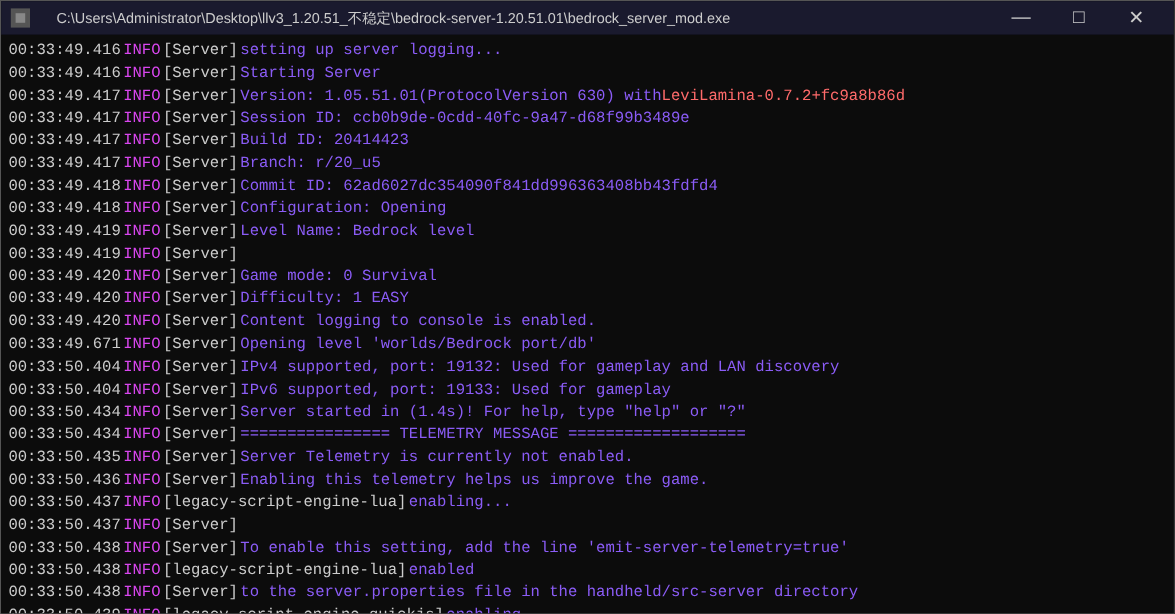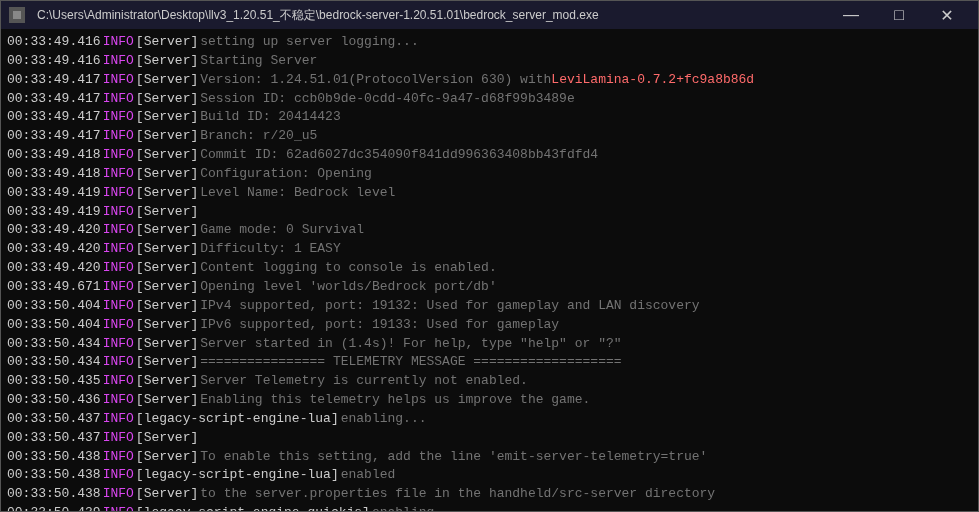--- a/index.html
+++ b/index.html
@@ -30,21 +30,21 @@
       display: flex;
       align-items: center;
       justify-content: space-between;
       padding: 0 8px;
       flex-shrink: 0;
     }
 
     .title-bar-left {
       display: flex;
       align-items: center;
-      gap: 12px;
+      gap: 22px;
     }
 
     .title-bar-icon {
       width: 16px;
       height: 16px;
       background: #555;
       display: flex;
       align-items: center;
       justify-content: center;
     }
@@ -99,21 +99,21 @@
       color: #d946ef;
       margin-right: 2px;
     }
 
     .source {
       color: #cccccc;
       margin-right: 2px;
     }
 
     .msg {
-      color: #737373;
+      color: #8b5cf6;
     }
 
     .msg-version-link {
       color: #ff6b6b;
     }
   </style>
 </head>
 <body>
 
 <div class="window">
@@ -143,21 +143,21 @@
       <div class="log-line">
         <span class="timestamp">00:33:49.416 </span>
         <span class="level-info">INFO </span>
         <span class="source">[Server] </span>
         <span class="msg">Starting Server</span>
       </div>
       <div class="log-line">
         <span class="timestamp">00:33:49.417 </span>
         <span class="level-info">INFO </span>
         <span class="source">[Server] </span>
-        <span class="msg">Version: 1.24.51.01(ProtocolVersion 630) with </span>
+        <span class="msg">Version: 1.05.51.01(ProtocolVersion 630) with </span>
         <span class="msg-version-link">LeviLamina-0.7.2+fc9a8b86d</span>
       </div>
       <div class="log-line">
         <span class="timestamp">00:33:49.417 </span>
         <span class="level-info">INFO </span>
         <span class="source">[Server] </span>
         <span class="msg">Session ID: ccb0b9de-0cdd-40fc-9a47-d68f99b3489e</span>
       </div>
       <div class="log-line">
         <span class="timestamp">00:33:49.417 </span>

